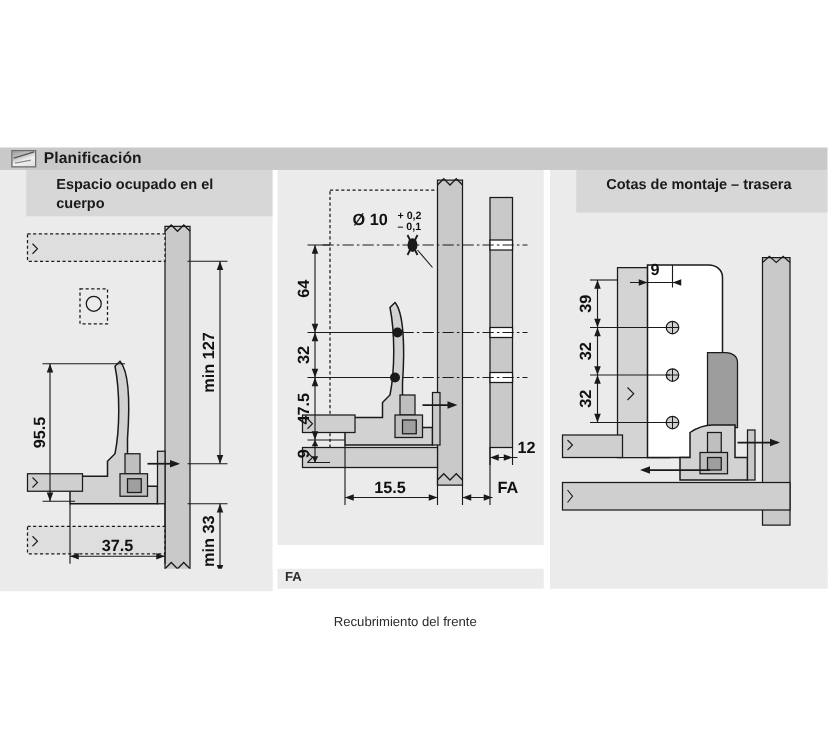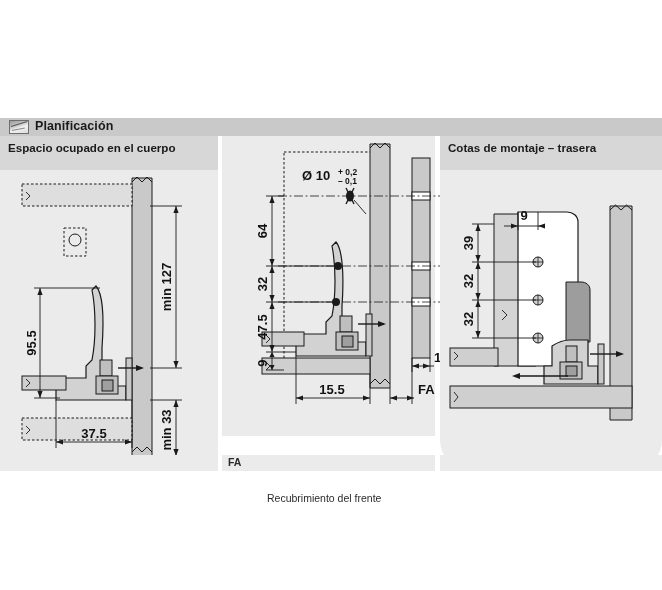--- a/index.html
+++ b/index.html
@@ -51,32 +51,33 @@
   
   .col {
     position: absolute;
     top: 136px;
     background: #ebebeb;
   }
   .col-head {
     background: #d7d7d7;
     font-size: 11.6px; font-weight: bold; color: #1a1a1a;
     line-height: 15px;
-    padding: 4px 6px 3px 8px;
+    padding: 4px 6px 3px 24px;
     box-sizing: border-box;
     min-height: 34px;
+    margin-left: 21px;
   }
   .col-body { position: relative; }
 
   #col1 { left: 0;   width: 218px; }
   #col2 { left: 222px; width: 213px; }
-  #col3 { left: 440px; width: 222px; border-radius: 30px; }
+  #col3 { left: 440px; width: 222px; }
 
   #col1 .col-body { height: 300px; }
-  #col2 .col-body { height: 300px; margin-left: 20px; }
+  #col2 .col-body { height: 300px; }
   #col3 .col-body { height: 300px; }
 
   .fa-note {
     position: absolute; left: 222px; top: 455px;
     width: 213px; height: 16px;
     background: #ebebeb;
     font-size: 10.5px; color: #2b2b2b;
   }
   .fa-note .k { position: absolute; left: 6px; top: 1px; font-weight: bold; }
   .fa-note .v { position: absolute; left: 45px; top: 1px; margin-top: 36px; }

